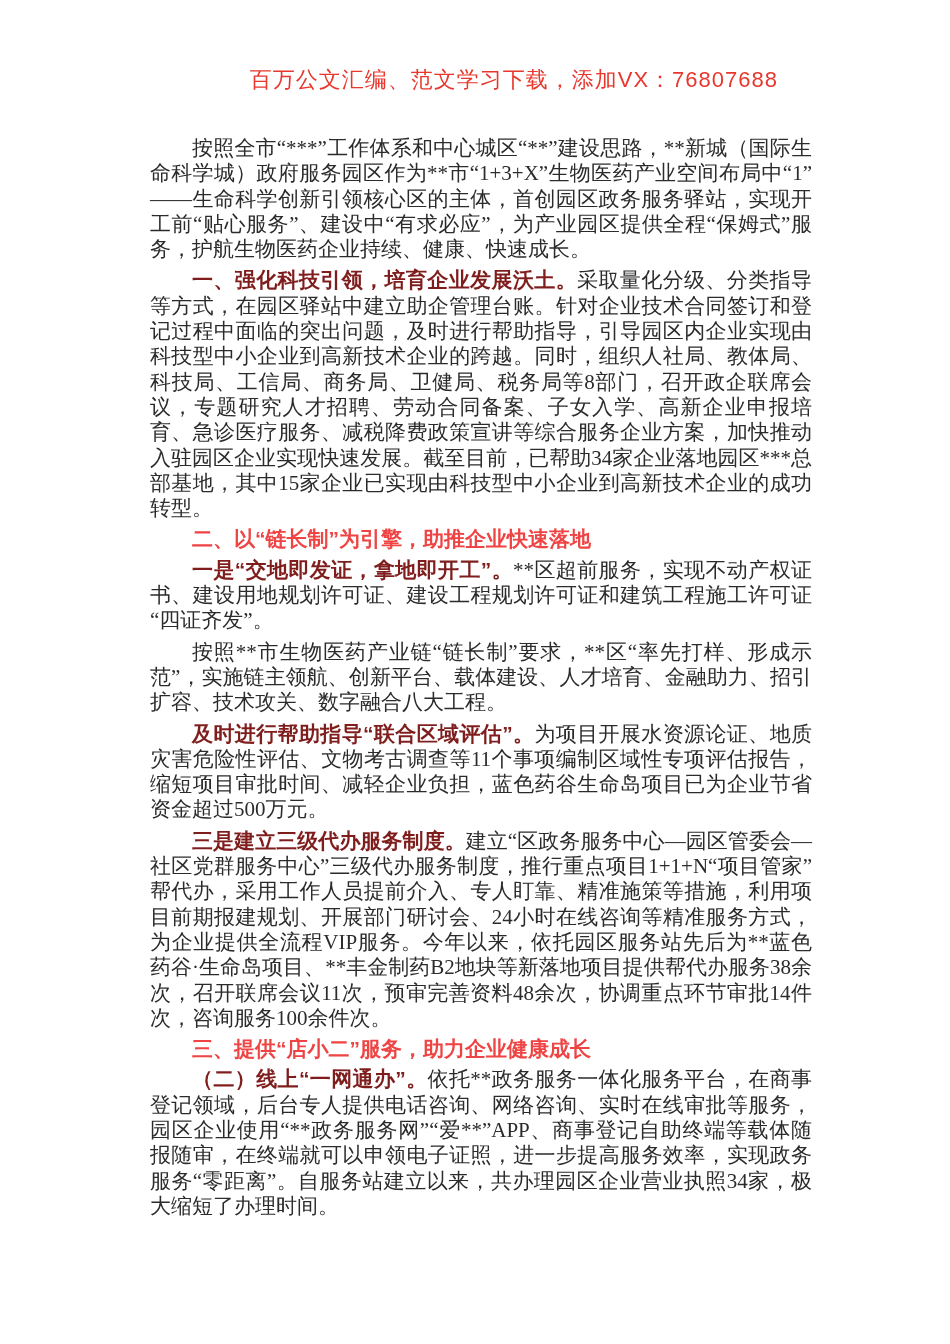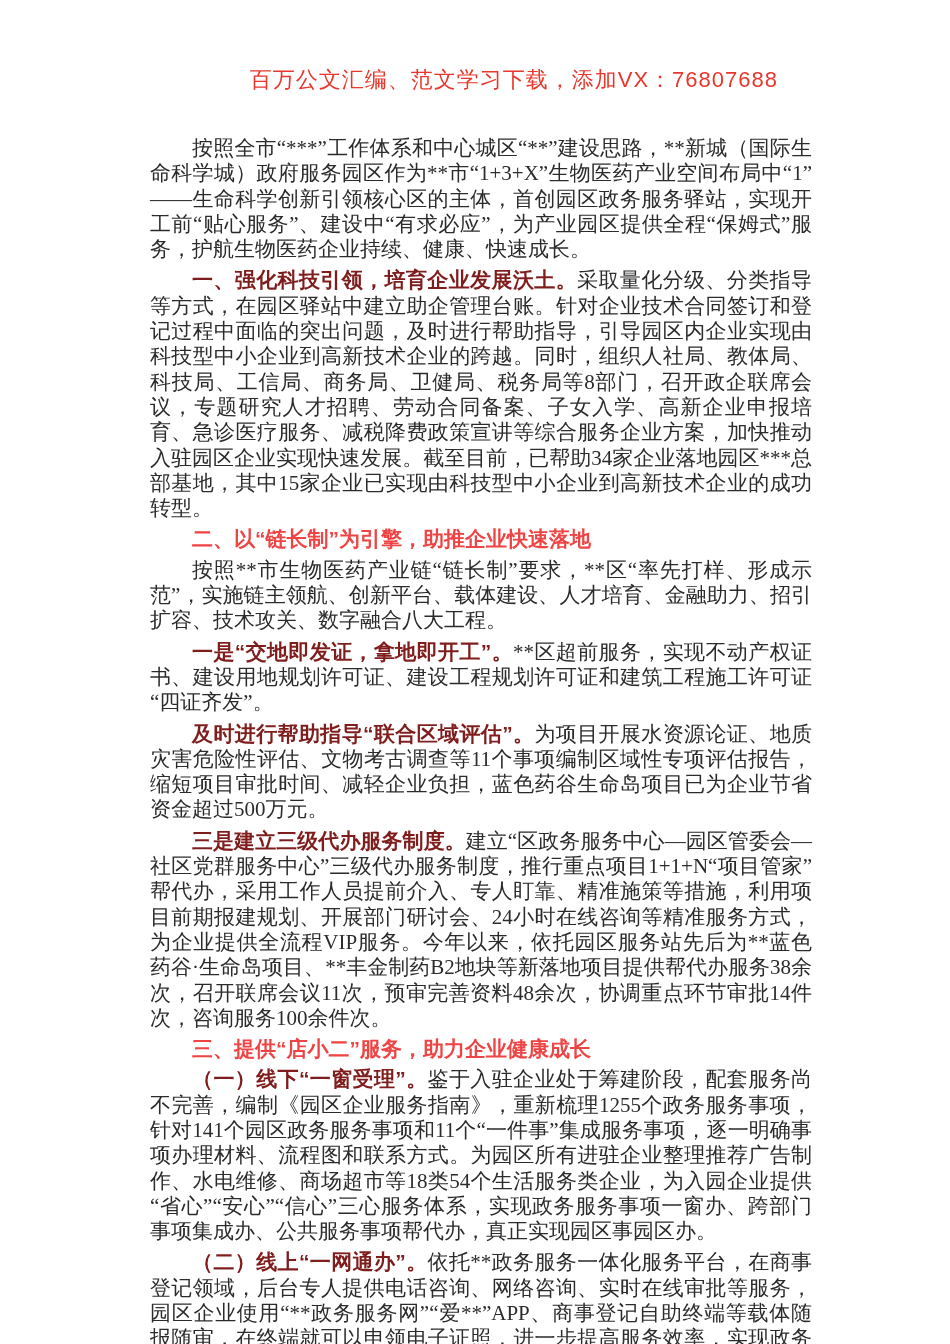--- a/index.html
+++ b/index.html
@@ -56,27 +56,26 @@
 <div class="banner" style="color:#e8372c;">百万公文汇编、范文学习下载，添加VX：76807688</div>
 
 <div class="content">
 
   <p><span class="lead"></span><span>按照全市“***”工作体系和中心城区“**”建设思路，**新城（国际生命科学城）政府服务园区作为**市“1+3+X”生物医药产业空间布局中“1”——生命科学创新引领核心区的主体，首创园区政务服务驿站，实现开工前“贴心服务”、建设中“有求必应”，为产业园区提供全程“保姆式”服务，护航生物医药企业持续、健康、快速成长。</span></p>
 
   <p><span class="lead">一、强化科技引领，培育企业发展沃土。</span><span>采取量化分级、分类指导等方式，在园区驿站中建立助企管理台账。针对企业技术合同签订和登记过程中面临的突出问题，及时进行帮助指导，引导园区内企业实现由科技型中小企业到高新技术企业的跨越。同时，组织人社局、教体局、科技局、工信局、商务局、卫健局、税务局等8部门，召开政企联席会议，专题研究人才招聘、劳动合同备案、子女入学、高新企业申报培育、急诊医疗服务、减税降费政策宣讲等综合服务企业方案，加快推动入驻园区企业实现快速发展。截至目前，已帮助34家企业落地园区***总部基地，其中15家企业已实现由科技型中小企业到高新技术企业的成功转型。</span></p>
 
   <p class="heading"><span>二、以“链长制”为引擎，助推企业快速落地</span></p>
 
+  <p><span class="lead">一是“交地即发证，拿地即开工”。</span><span>**区超前服务，实现不动产权证书、建设用地规划许可证、建设工程规划许可证和建筑工程施工许可证“四证齐发”。</span></p>
+
   <p><span class="lead"></span><span>按照**市生物医药产业链“链长制”要求，**区“率先打样、形成示范”，实施链主领航、创新平台、载体建设、人才培育、金融助力、招引扩容、技术攻关、数字融合八大工程。</span></p>
-
-  <p><span class="lead">一是“交地即发证，拿地即开工”。</span><span>**区超前服务，实现不动产权证书、建设用地规划许可证、建设工程规划许可证和建筑工程施工许可证“四证齐发”。</span></p>
 
   <p><span class="lead">及时进行帮助指导“联合区域评估”。</span><span>为项目开展水资源论证、地质灾害危险性评估、文物考古调查等11个事项编制区域性专项评估报告，缩短项目审批时间、减轻企业负担，蓝色药谷生命岛项目已为企业节省资金超过500万元。</span></p>
 
   <p><span class="lead">三是建立三级代办服务制度。</span><span>建立“区政务服务中心—园区管委会—社区党群服务中心”三级代办服务制度，推行重点项目1+1+N“项目管家”帮代办，采用工作人员提前介入、专人盯靠、精准施策等措施，利用项目前期报建规划、开展部门研讨会、24小时在线咨询等精准服务方式，为企业提供全流程VIP服务。今年以来，依托园区服务站先后为**蓝色药谷·生命岛项目、**丰金制药B2地块等新落地项目提供帮代办服务38余次，召开联席会议11次，预审完善资料48余次，协调重点环节审批14件次，咨询服务100余件次。</span></p>
 
   <p class="heading"><span>三、提供“店小二”服务，助力企业健康成长</span></p>
 
-  <p><span class="lead">（一）线下“一窗受理”。</span><span>鉴于入驻企业处于筹建阶段，配套服务尚不完善，编制《园区企业服务指南》，重新梳理1255个政务服务事项，针对141个园区政务服务事项和11个“一件事”集成服务事项，逐一明确事项办理材料、流程图和联系方式。为园区所有进驻企业整理推荐广告制作、水电维修、商场超市等18类54个生活服务类企业，为入园企业提供“省心”“安心”“信心”三心服务体系，实现政务服务事项一窗办、跨部门事项集成办、公共服务事项帮代办，真正实现园区事园区办。</span></p>
 
   <p><span class="lead">（二）线上“一网通办”。</span><span>依托**政务服务一体化服务平台，在商事登记领域，后台专人提供电话咨询、网络咨询、实时在线审批等服务，园区企业使用“**政务服务网”“爱**”APP、商事登记自助终端等载体随报随审，在终端就可以申领电子证照，进一步提高服务效率，实现政务服务“零距离”。自服务站建立以来，共办理园区企业营业执照34家，极大缩短了办理时间。</span></p>
 
 </div>
 
 </body></html>

